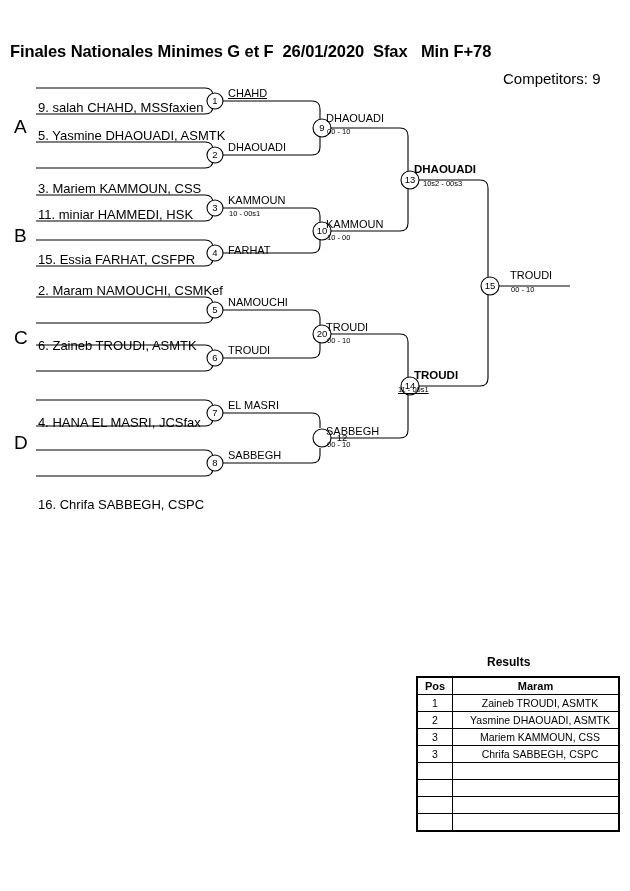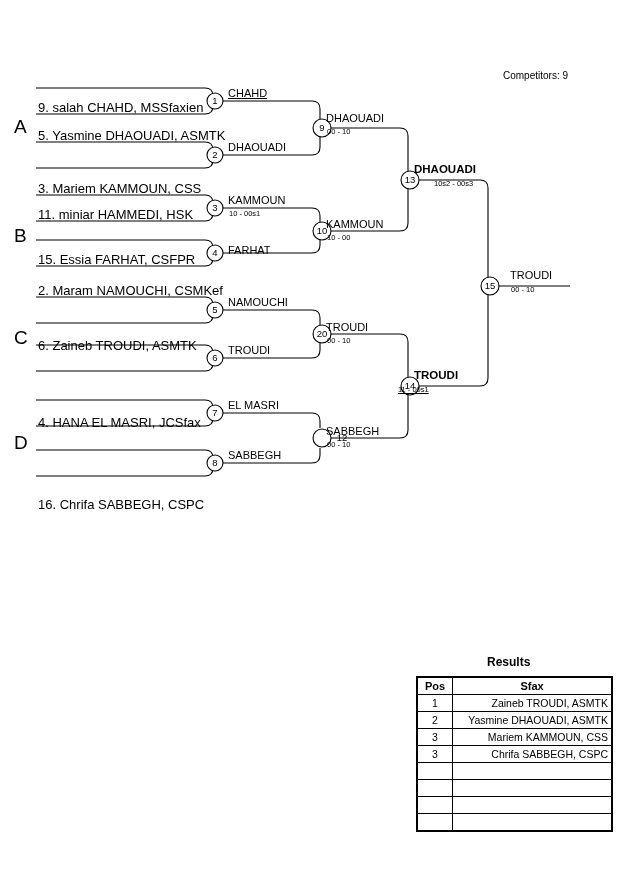--- a/index.html
+++ b/index.html
@@ -30,21 +30,21 @@
     top: 42px;
     font-size: 16.5px;
     font-weight: bold;
     color: #000;
     white-space: pre;
     letter-spacing: -0.1px;
   }
   .competitors {
     left: 503px;
     top: 70px;
-    font-size: 10px;
+    font-size: 15px;
     color: #000;
     white-space: nowrap;
   }
   .group-letter {
     font-size: 19px;
     color: #000;
     font-weight: normal;
     line-height: 1;
   }
   .entrant {
@@ -98,21 +98,21 @@
     font-weight: normal;
     height: 16px;
     padding: 0 3px;
   }
   #results-table th {
     font-weight: bold;
     font-size: 11px;
     text-align: center;
   }
   #results-table td.pos { width: 28px; text-align: center; }
-  #results-table td.name { width: 150px; text-align: right; padding-left: 5px; }
+  #results-table td.name { width: 150px; text-align: center; padding-left: 12px; }
   #results-table th.pos-h { width: 28px; }
   #results-table th.name-h { width: 150px; }
 </style>
 </head>
 <body>
 
 <div id="page">
 
   <svg id="bracket-svg" viewBox="0 0 630 891" xmlns="http://www.w3.org/2000/svg">
     <g fill="none" stroke="#000000" stroke-width="1.1" stroke-linecap="butt">
@@ -177,20 +177,21 @@
       <circle cx="322" cy="128" r="9"></circle>
       <circle cx="322" cy="231" r="9"></circle>
       <circle cx="322" cy="334" r="9"></circle>
       <circle cx="322" cy="438" r="9"></circle>
       <circle cx="410" cy="180" r="9"></circle>
       <circle cx="410" cy="386" r="9"></circle>
       <circle cx="490" cy="286" r="9"></circle>
     </g>
   </svg>
 
+  <div class="abs title">Finales Nationales Minimes G et F  26/01/2020  Sfax   Min F+78</div>
   <div class="abs competitors">Competitors: 9</div>
 
   <div class="abs group-letter" style="left:14px; top:117px;">A</div>
   <div class="abs group-letter" style="left:14px; top:226px;">B</div>
   <div class="abs group-letter" style="left:14px; top:328px;">C</div>
   <div class="abs group-letter" style="left:14px; top:433px;">D</div>
 
   <div class="abs entrant" style="left:38px; top:101px;">9. salah CHAHD, MSSfaxien</div>
   <div class="abs entrant" style="left:38px; top:129px;">5. Yasmine DHAOUADI, ASMTK</div>
   <div class="abs entrant" style="left:38px; top:182px;">3. Mariem KAMMOUN, CSS</div>
@@ -240,35 +241,35 @@
   <div class="abs winner" style="left:326px; top:219px;">KAMMOUN</div>
   <div class="abs score" style="left:327px; top:234px;">10 - 00</div>
 
   <div class="abs winner" style="left:326px; top:322px;">TROUDI</div>
   <div class="abs score" style="left:327px; top:337px;">00 - 10</div>
 
   <div class="abs winner" style="left:326px; top:426px;">SABBEGH</div>
   <div class="abs score" style="left:327px; top:441px;">00 - 10</div>
 
   <div class="abs winner bold" style="left:414px; top:164px;">DHAOUADI</div>
-  <div class="abs score" style="left:434px; top:180px;">10s2 - 00s3</div>
+  <div class="abs score" style="left:423px; top:180px;">10s2 - 00s3</div>
 
   <div class="abs winner bold" style="left:414px; top:370px;">TROUDI</div>
   <div class="abs score" style="left:398px; top:386px;text-decoration:underline;">11 - 00s1</div>
 
   <div class="abs winner" style="left:510px; top:270px;">TROUDI</div>
   <div class="abs score" style="left:511px; top:286px;">00 - 10</div>
 
   <div class="abs results-title">Results</div>
 
   <table id="results-table">
     <thead>
       <tr>
         <th class="pos-h">Pos</th>
-        <th class="name-h">Sfax</th>
+        <th class="name-h">Maram</th>
       </tr>
     </thead>
     <tbody>
       <tr>
         <td class="pos">1</td>
         <td class="name">Zaineb TROUDI, ASMTK</td>
       </tr>
       <tr>
         <td class="pos">2</td>
         <td class="name">Yasmine DHAOUADI, ASMTK</td>

